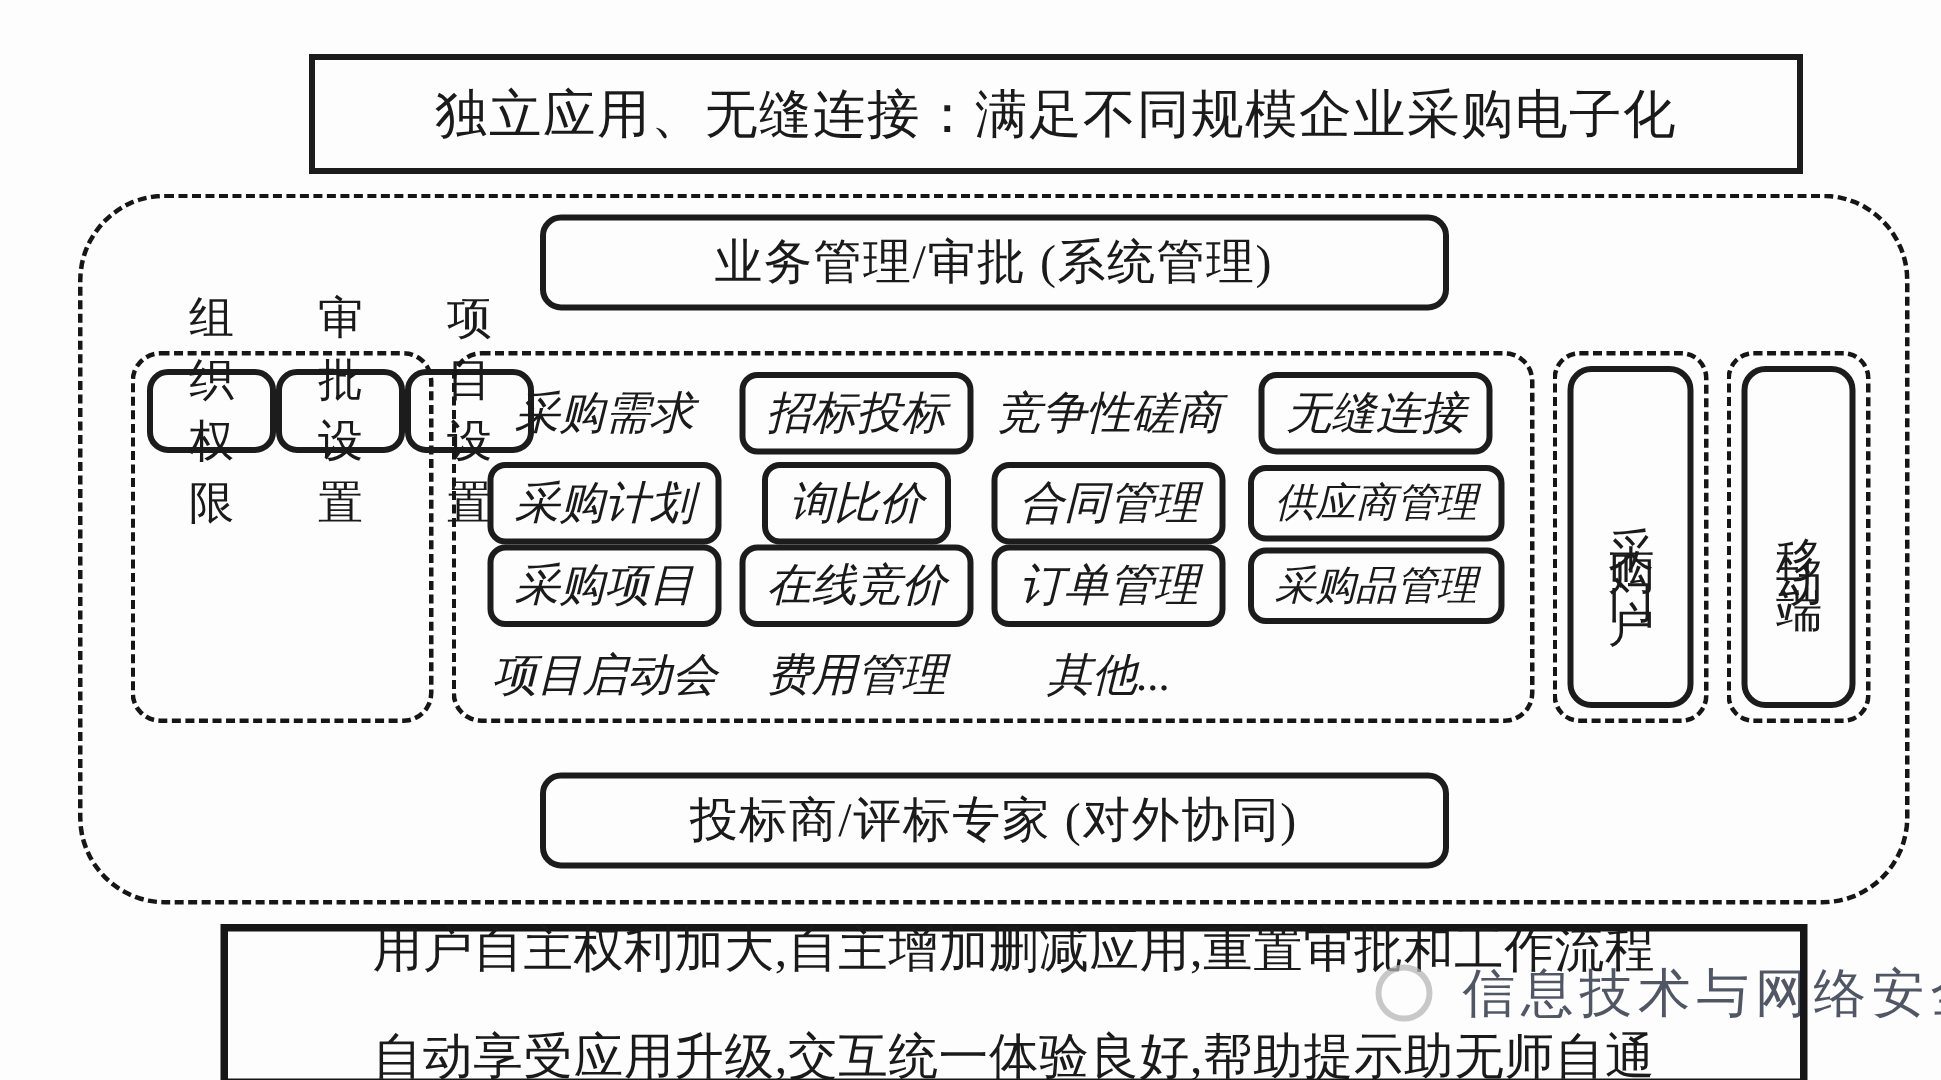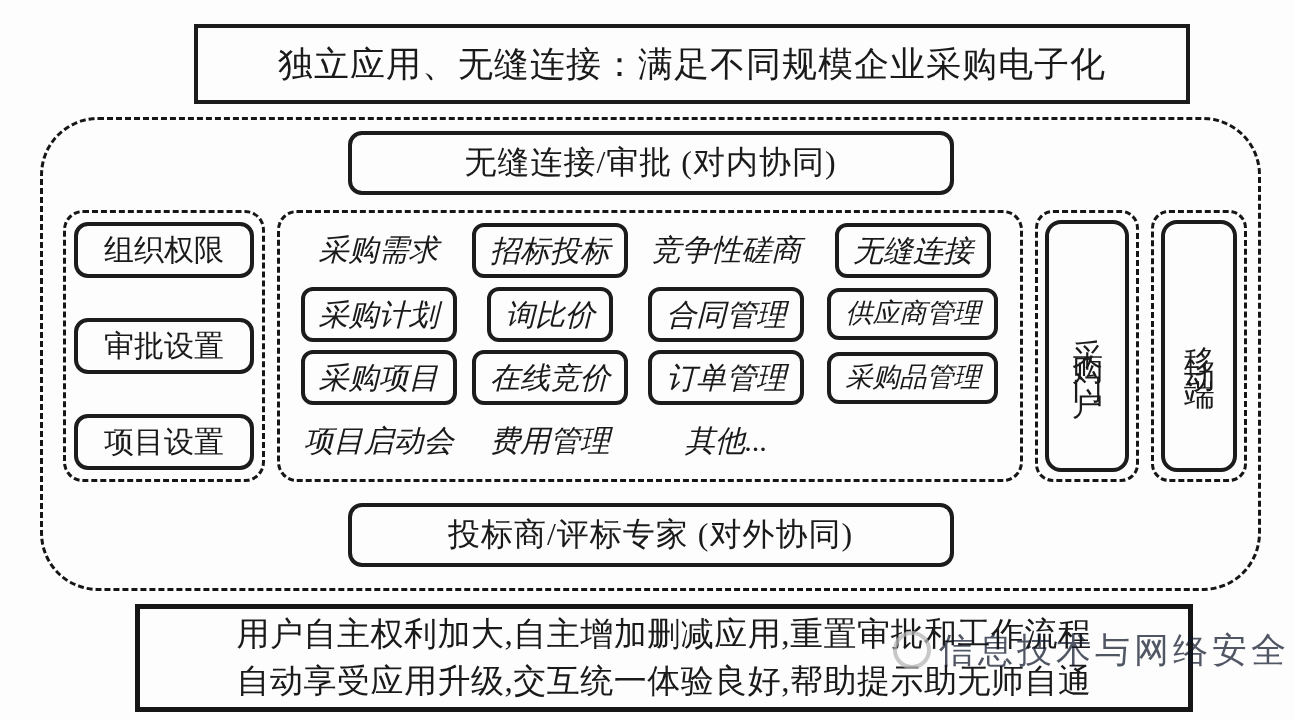--- a/index.html
+++ b/index.html
@@ -1,15 +1,15 @@
 <!DOCTYPE html>
 <html><head>
 <meta charset="utf-8">
 <style>
-  * { margin:0; padding:0; box-sizing:border-box; }
+  * { margin:0; padding:12px; box-sizing:border-box; }
   html,body { width:1294px; height:720px; }
   body {
     position:relative;
     background:#fdfdfd;
     font-family:"Liberation Serif","DejaVu Serif",serif;
     color:#1a1a1a;
     overflow:hidden;
   }
 
   
@@ -38,21 +38,21 @@
 
   
   .columns {
     position:absolute; left:20px; top:90px; width:1184px; height:272px;
     display:flex; gap:12px;
   }
 
   .admin-col {
     width:202px; flex:none;
     border:3px dashed #161616; border-radius:20px;
-    padding:9px 8px; display:flex; flex-direction:column; justify-content:space-between;
+    padding:9px 8px; display:flex; flex-direction:row; justify-content:space-between;
   }
   .admin-box {
     height:56px; border:4px solid #1c1c1c; border-radius:14px;
     display:flex; align-items:center; justify-content:center;
     font-size:30px;
   }
 
   .modules {
     flex:1;
     border:3px dashed #161616; border-radius:20px;
@@ -109,21 +109,21 @@
 </head>
 <body>
 
 <div class="top-banner">
   <span>独立应用、无缝连接：满足不同规模企业采购电子化</span>
 </div>
 
 <div class="platform">
 
   <div class="collab-box collab-top">
-    <span>无缝连接/审批 (对内协同)</span>
+    <span>业务管理/审批 (系统管理)</span>
   </div>
 
   <div class="columns">
 
     <div class="admin-col">
       <div class="admin-box">
         <span>组织权限</span>
       </div>
       <div class="admin-box">
         <span>审批设置</span>

